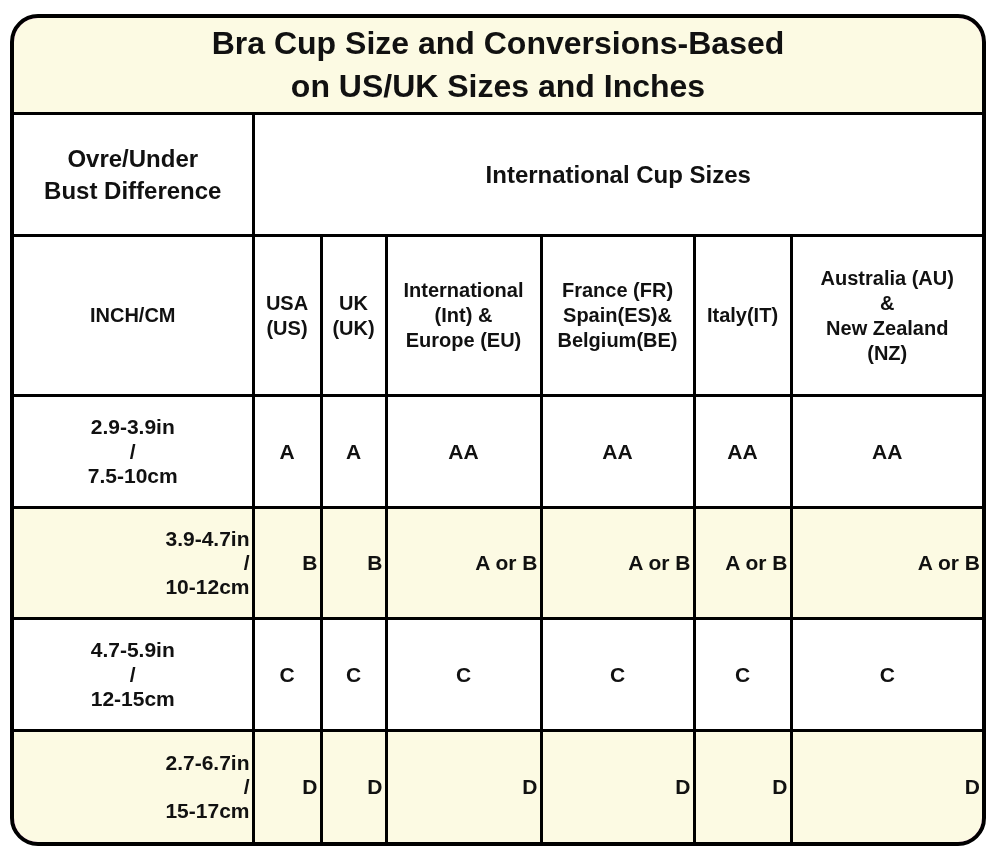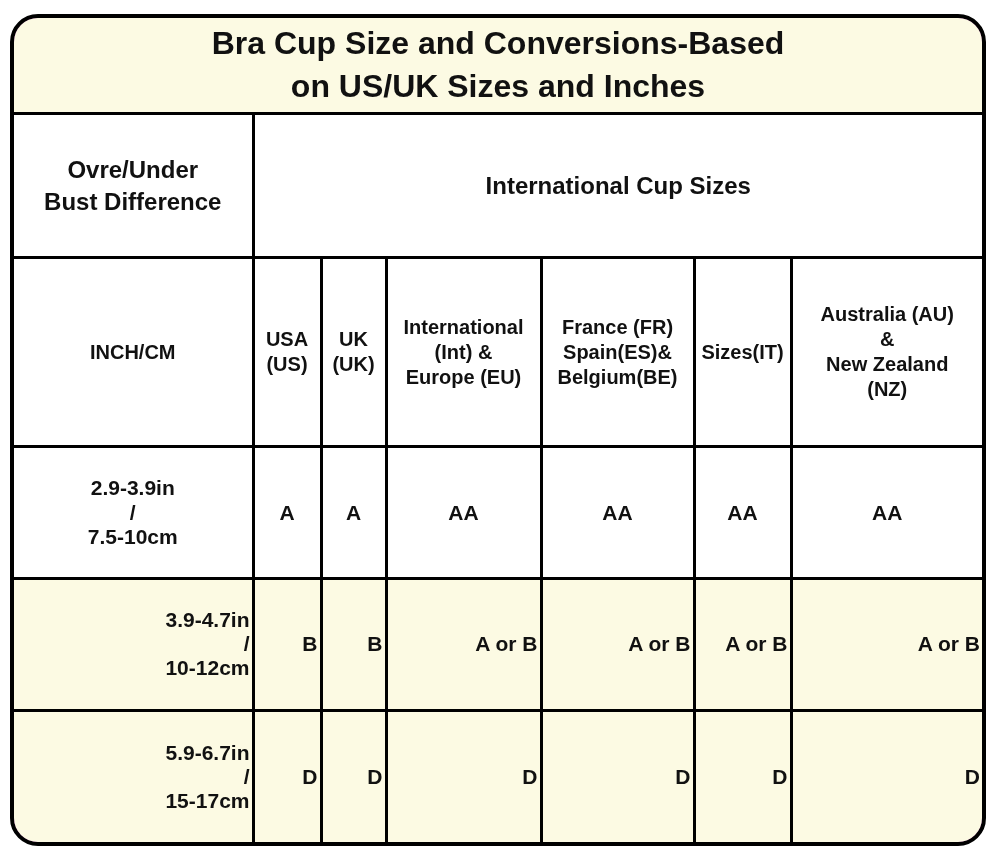--- a/index.html
+++ b/index.html
@@ -95,21 +95,21 @@
         <th>USA
 (US)</th>
         <th>UK
 (UK)</th>
         <th>International
 (Int) &amp;
 Europe (EU)</th>
         <th>France (FR)
 Spain(ES)&amp;
 Belgium(BE)</th>
-        <th>Sizes(IT)</th>
+        <th>Italy(IT)</th>
         <th>Australia (AU)
 &amp;
 New Zealand
 (NZ)</th>
       </tr>
 
       <tr class="data">
         <td class="range">2.9-3.9in
 /
 7.5-10cm</td>
@@ -124,22 +124,33 @@
         <td class="range">3.9-4.7in
 /
 10-12cm</td>
         <td>B</td>
         <td>B</td>
         <td>A or B</td>
         <td>A or B</td>
         <td>A or B</td>
         <td>A or B</td>
       </tr>
+      <tr class="data">
+        <td class="range">4.7-5.9in
+/
+12-15cm</td>
+        <td>C</td>
+        <td>C</td>
+        <td>C</td>
+        <td>C</td>
+        <td>C</td>
+        <td>C</td>
+      </tr>
       <tr class="data stripe">
-        <td class="range">5.9-6.7in
+        <td class="range">2.7-6.7in
 /
 15-17cm</td>
         <td>D</td>
         <td>D</td>
         <td>D</td>
         <td>D</td>
         <td>D</td>
         <td>D</td>
       </tr>
     </tbody>

